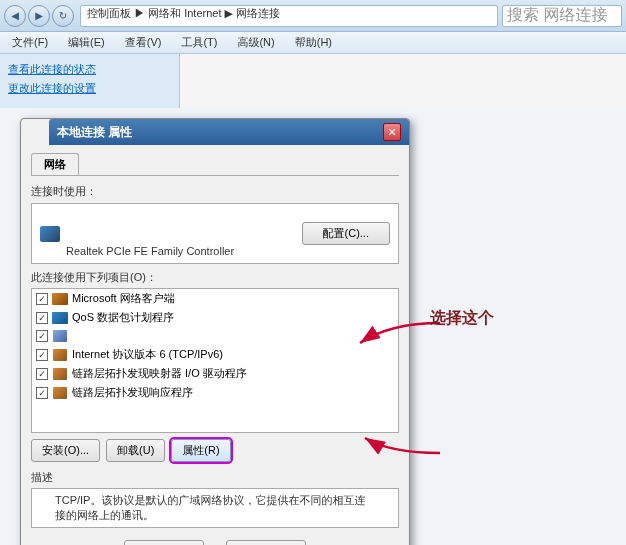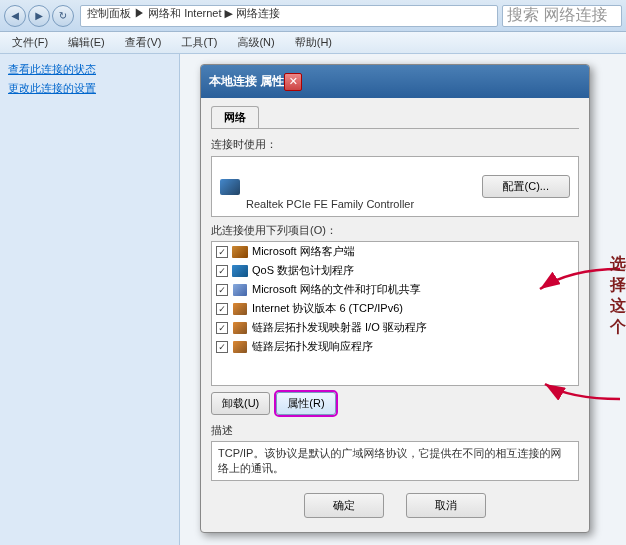--- a/index.html
+++ b/index.html
@@ -73,20 +73,21 @@
       color: #333;
       cursor: pointer;
       padding: 2px 4px;
     }
 
     
     .main-area {
       display: flex;
       height: calc(545px - 54px);
       background: #f5f5f5;
+      flex-direction: column;
     }
 
     
     .sidebar {
       width: 180px;
       background: #dce9f7;
       border-right: 1px solid #b0c8e0;
       padding: 8px;
       font-size: 11px;
     }
@@ -112,26 +113,27 @@
       top: 10px;
       left: 20px;
       width: 390px;
       background: #f0f0f0;
       border: 1px solid #888;
       border-radius: 4px;
       box-shadow: 3px 3px 8px rgba(0,0,0,0.4);
     }
     .dialog-titlebar {
       background: linear-gradient(to bottom, #4a7fb5, #2a5f9a);
-      height: 33px;
+      height: 26px;
       display: flex;
       align-items: center;
-      justify-content: flex-start;
+      justify-content: space-between;
       padding: 0 8px;
       border-radius: 3px 3px 0 0;
+      margin-left: 28px;
     }
     .dialog-title {
       color: white;
       font-size: 12px;
       font-weight: bold;
     }
     .dialog-close-btn {
       width: 18px; height: 18px;
       background: linear-gradient(to bottom, #e88, #c44);
       border: 1px solid #a00;
@@ -294,21 +296,21 @@
     }
     .action-btn.primary {
       background: linear-gradient(to bottom, #dde8f5, #b8ceec);
       border-color: #7a9cbf;
     }
 
     
     .description-box {
       border: 1px solid #aaa;
       background: white;
-      padding: 4px 6px;
+      padding: 4px 23px;
       margin-bottom: 8px;
       height: 40px;
       font-size: 11px;
       color: #333;
       line-height: 1.4;
     }
     .description-label {
       font-size: 11px;
       margin-bottom: 3px;
       color: #333;
@@ -424,21 +426,20 @@
                 <div class="icon-qos"></div>
               </div>
             <span>QoS 数据包计划程序</span>
           </div>
 
           <div class="list-item">
             <div class="checkbox checked"></div>
             <div class="item-icon">
                 <div class="icon-file"></div>
               </div>
-            <span>Microsoft 网络的文件和打印机共享</span>
           </div>
 
           <div class="list-item">
             <div class="checkbox checked"></div>
             <div class="item-icon">
                 <div class="icon-ipv6"></div>
               </div>
             <span>Internet 协议版本 6 (TCP/IPv6)</span>
           </div>
 
@@ -454,20 +455,21 @@
           <div class="list-item">
             <div class="checkbox checked"></div>
             <div class="item-icon">
                 <div class="icon-respond"></div>
               </div>
             <span>链路层拓扑发现响应程序</span>
           </div>
         </div>
 
         <div class="action-buttons">
+          <button class="action-btn">安装(O)...</button>
           <button class="action-btn">卸载(U)</button>
           <button class="action-btn primary properties-btn-highlighted" style="outline:2px solid #cc00cc; background:linear-gradient(to bottom,#eef5ff,#d0e4f8);text-align:right;">属性(R)</button>
         </div>
 
         <div class="description-label">描述</div>
         <div class="description-box">TCP/IP。该协议是默认的广域网络协议，它提供在不同的相互连接的网络上的通讯。</div>
 
         <div class="dialog-footer">
           <button class="footer-btn">确定</button>
           <button class="footer-btn">取消</button>

